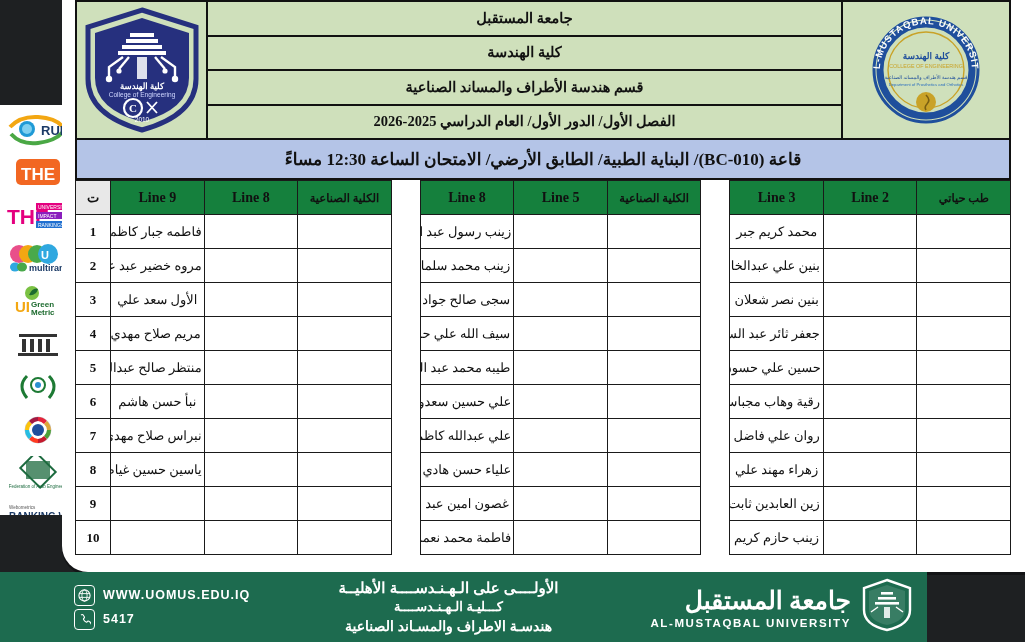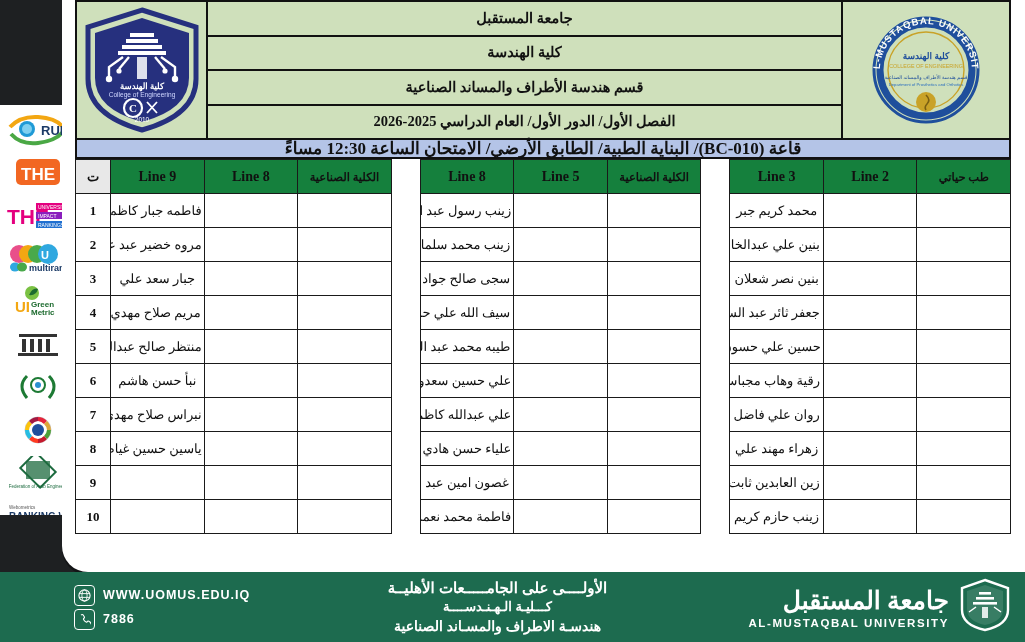--- a/index.html
+++ b/index.html
@@ -44,21 +44,21 @@
   .hdr-row{
     flex:1;display:flex;align-items:center;justify-content:center;
     border-bottom:2px solid #111;background:#cfe0bb;
     font-size:14.5px;font-weight:bold;color:#111;
     direction:rtl;text-align:center;
   }
   .hdr-row:last-child{border-bottom:none;}
 
   
   #hallbar{
-    width:936px;height:19px;border:2px solid #111;border-top:none;
+    width:936px;height:40px;border:2px solid #111;border-top:none;
     box-sizing:border-box;background:#b4c4e7;
     display:flex;align-items:center;justify-content:center;
     direction:rtl;font-size:17px;font-weight:bold;color:#111;
   }
 
   
   #tbl{width:936px;border-collapse:collapse;table-layout:fixed;direction:rtl;}
   #tbl th,#tbl td{
     border:1.6px solid #1a1a1a;height:33px;padding:0 3px;
     text-align:center;vertical-align:middle;font-size:13px;color:#111;
@@ -66,21 +66,21 @@
   }
   #tbl th{background:#15803d;font-weight:bold;font-size:14px;}
   #tbl th.ar{font-size:11.5px;}
   #tbl td.name{font-size:13px;background:#fff;}
   #tbl td.idx,#tbl th.idx{font-size:13px;font-weight:bold;width:28px;background:#fff;}
   #tbl th.idx{background:#e8e8e8;}
   .gap,th.gap{border:none !important;background:#fff !important;width:22px;}
 
   
   #footer{
-    position:absolute;left:0;top:572px;width:1025px;height:70px;
+    position:absolute;left:0;top:572px;width:927px;height:70px;
     background:#1d6b4f;display:flex;align-items:center;
   }
   #f-contact{width:300px;padding-left:74px;box-sizing:border-box;color:#fff;}
   .f-line{display:flex;align-items:center;gap:8px;margin:3px 0;}
   .f-line span.txt{font-family:"Liberation Sans",sans-serif;font-weight:bold;
                    font-size:12.5px;letter-spacing:1px;}
   .f-ico{width:19px;height:19px;border:1.4px solid #fff;border-radius:4px;
          display:flex;align-items:center;justify-content:center;flex:none;}
   #f-center{flex:1;direction:rtl;text-align:center;color:#fff;}
   #f-center div{font-family:"Liberation Sans",sans-serif;font-weight:bold;
@@ -321,21 +321,21 @@
             <td class="name"></td>
             <td class="name"></td>
             <td class="name">بنين نصر شعلان</td>
             <td class="gap"></td>
             <td class="name"></td>
             <td class="name"></td>
             <td class="name">سجى صالح جواد</td>
             <td class="gap"></td>
             <td class="name"></td>
             <td class="name"></td>
-            <td class="name">جبار سعد علي</td>
+            <td class="name">الأول سعد علي</td>
             <td class="idx">3</td>
           </tr>
           <tr>
             <td class="name"></td>
             <td class="name"></td>
             <td class="name">جعفر ثائر عبد السادة</td>
             <td class="gap"></td>
             <td class="name"></td>
             <td class="name"></td>
             <td class="name">سيف الله علي حميد</td>
@@ -448,26 +448,26 @@
       </span>
       <span class="txt">WWW.UOMUS.EDU.IQ</span>
     </div>
     <div class="f-line">
       <span class="f-ico">
         <svg width="13" height="13" viewBox="0 0 13 13">
           <path d="M3 2 q1.4 -1 2.3 .2 l1 1.6 q.5 .9 -.4 1.5 q-.7 .5 -.2 1.4 q.9 1.6 2.4 2.3
                    q.9 .4 1.3 -.4 q.5 -1 1.4 -.4 l1.5 1 q1.1 .8 .2 2" fill="none" stroke="#fff" stroke-width="1.1"></path>
         </svg>
       </span>
-      <span class="txt">7886</span>
+      <span class="txt">5417</span>
     </div>
   </div>
 
   <div id="f-center">
-    <div style="font-size:15px;">الأولــــى على الجامـــــعات الأهليــة</div>
+    <div style="font-size:15px;">الأولــــى على الـهـنـدســــة الأهليــة</div>
     <div style="font-size:13px;">كـــليـة الـهـنـدســــة</div>
     <div style="font-size:14px;">هندسـة الاطراف والمسـاند الصناعية</div>
   </div>
 
   <div id="f-brand">
     <div class="names">
       <div class="ar">جامعة المستقبل</div>
       <div class="en">AL-MUSTAQBAL UNIVERSITY</div>
     </div>
     <span>

